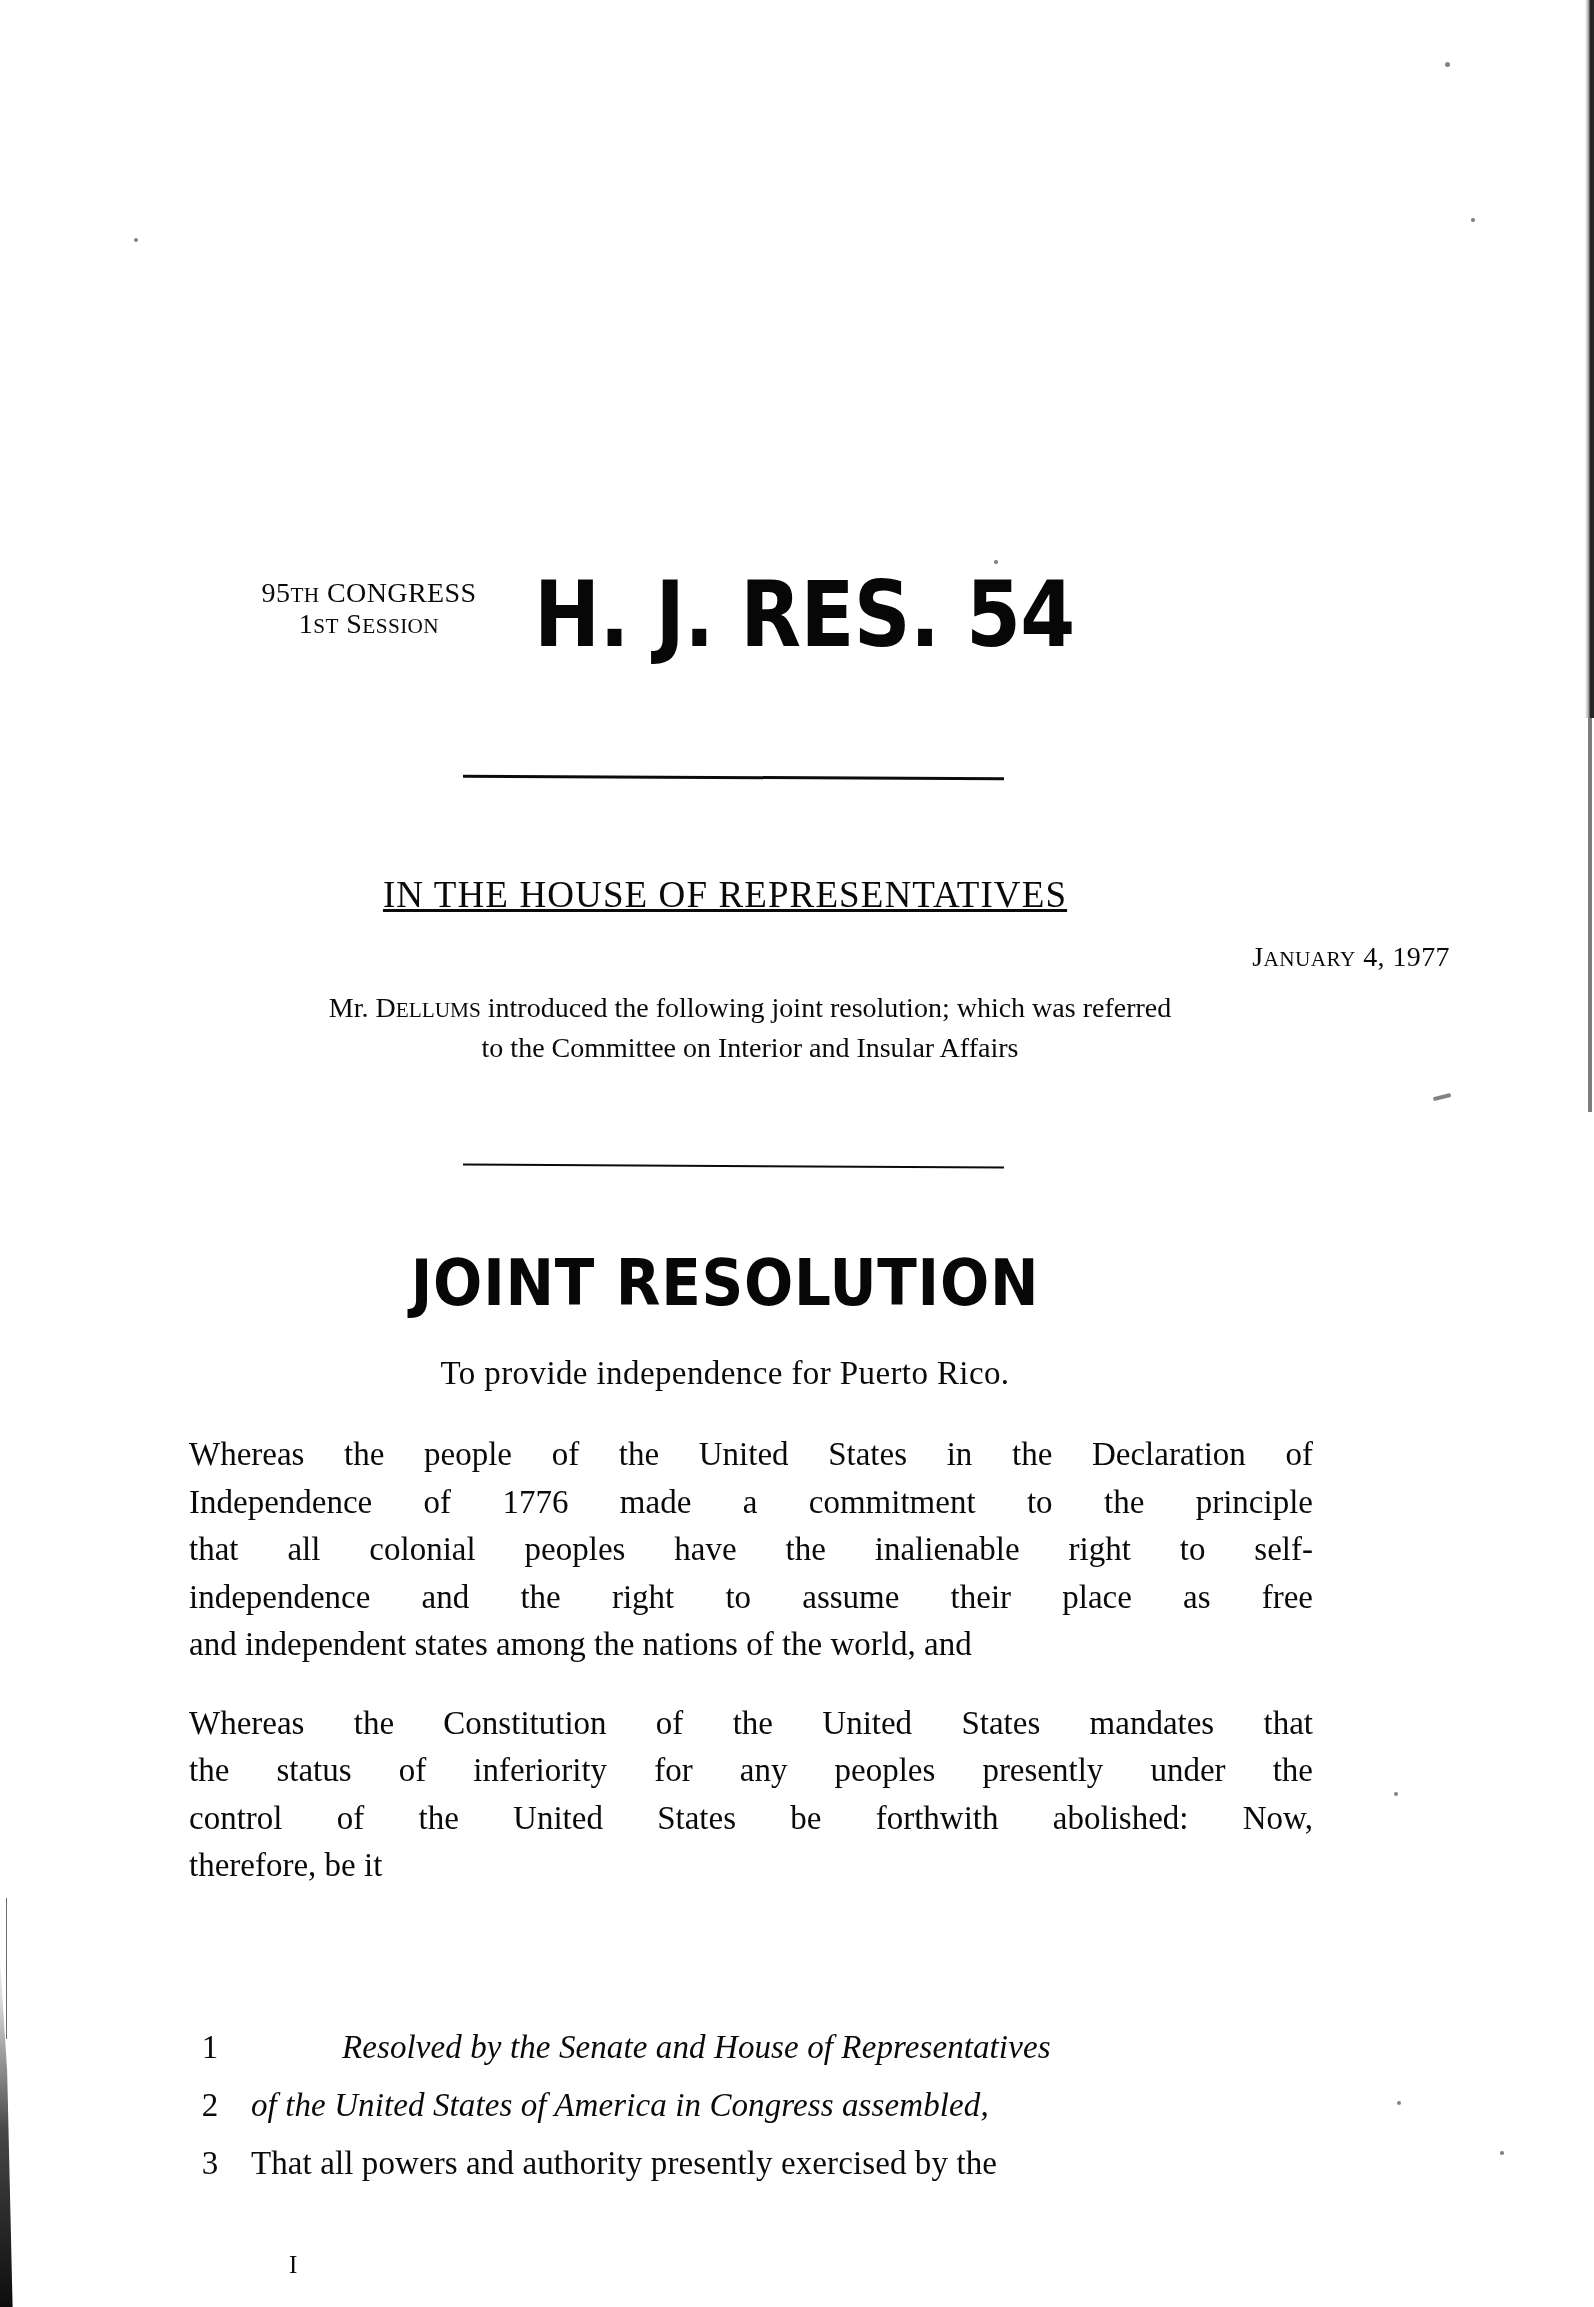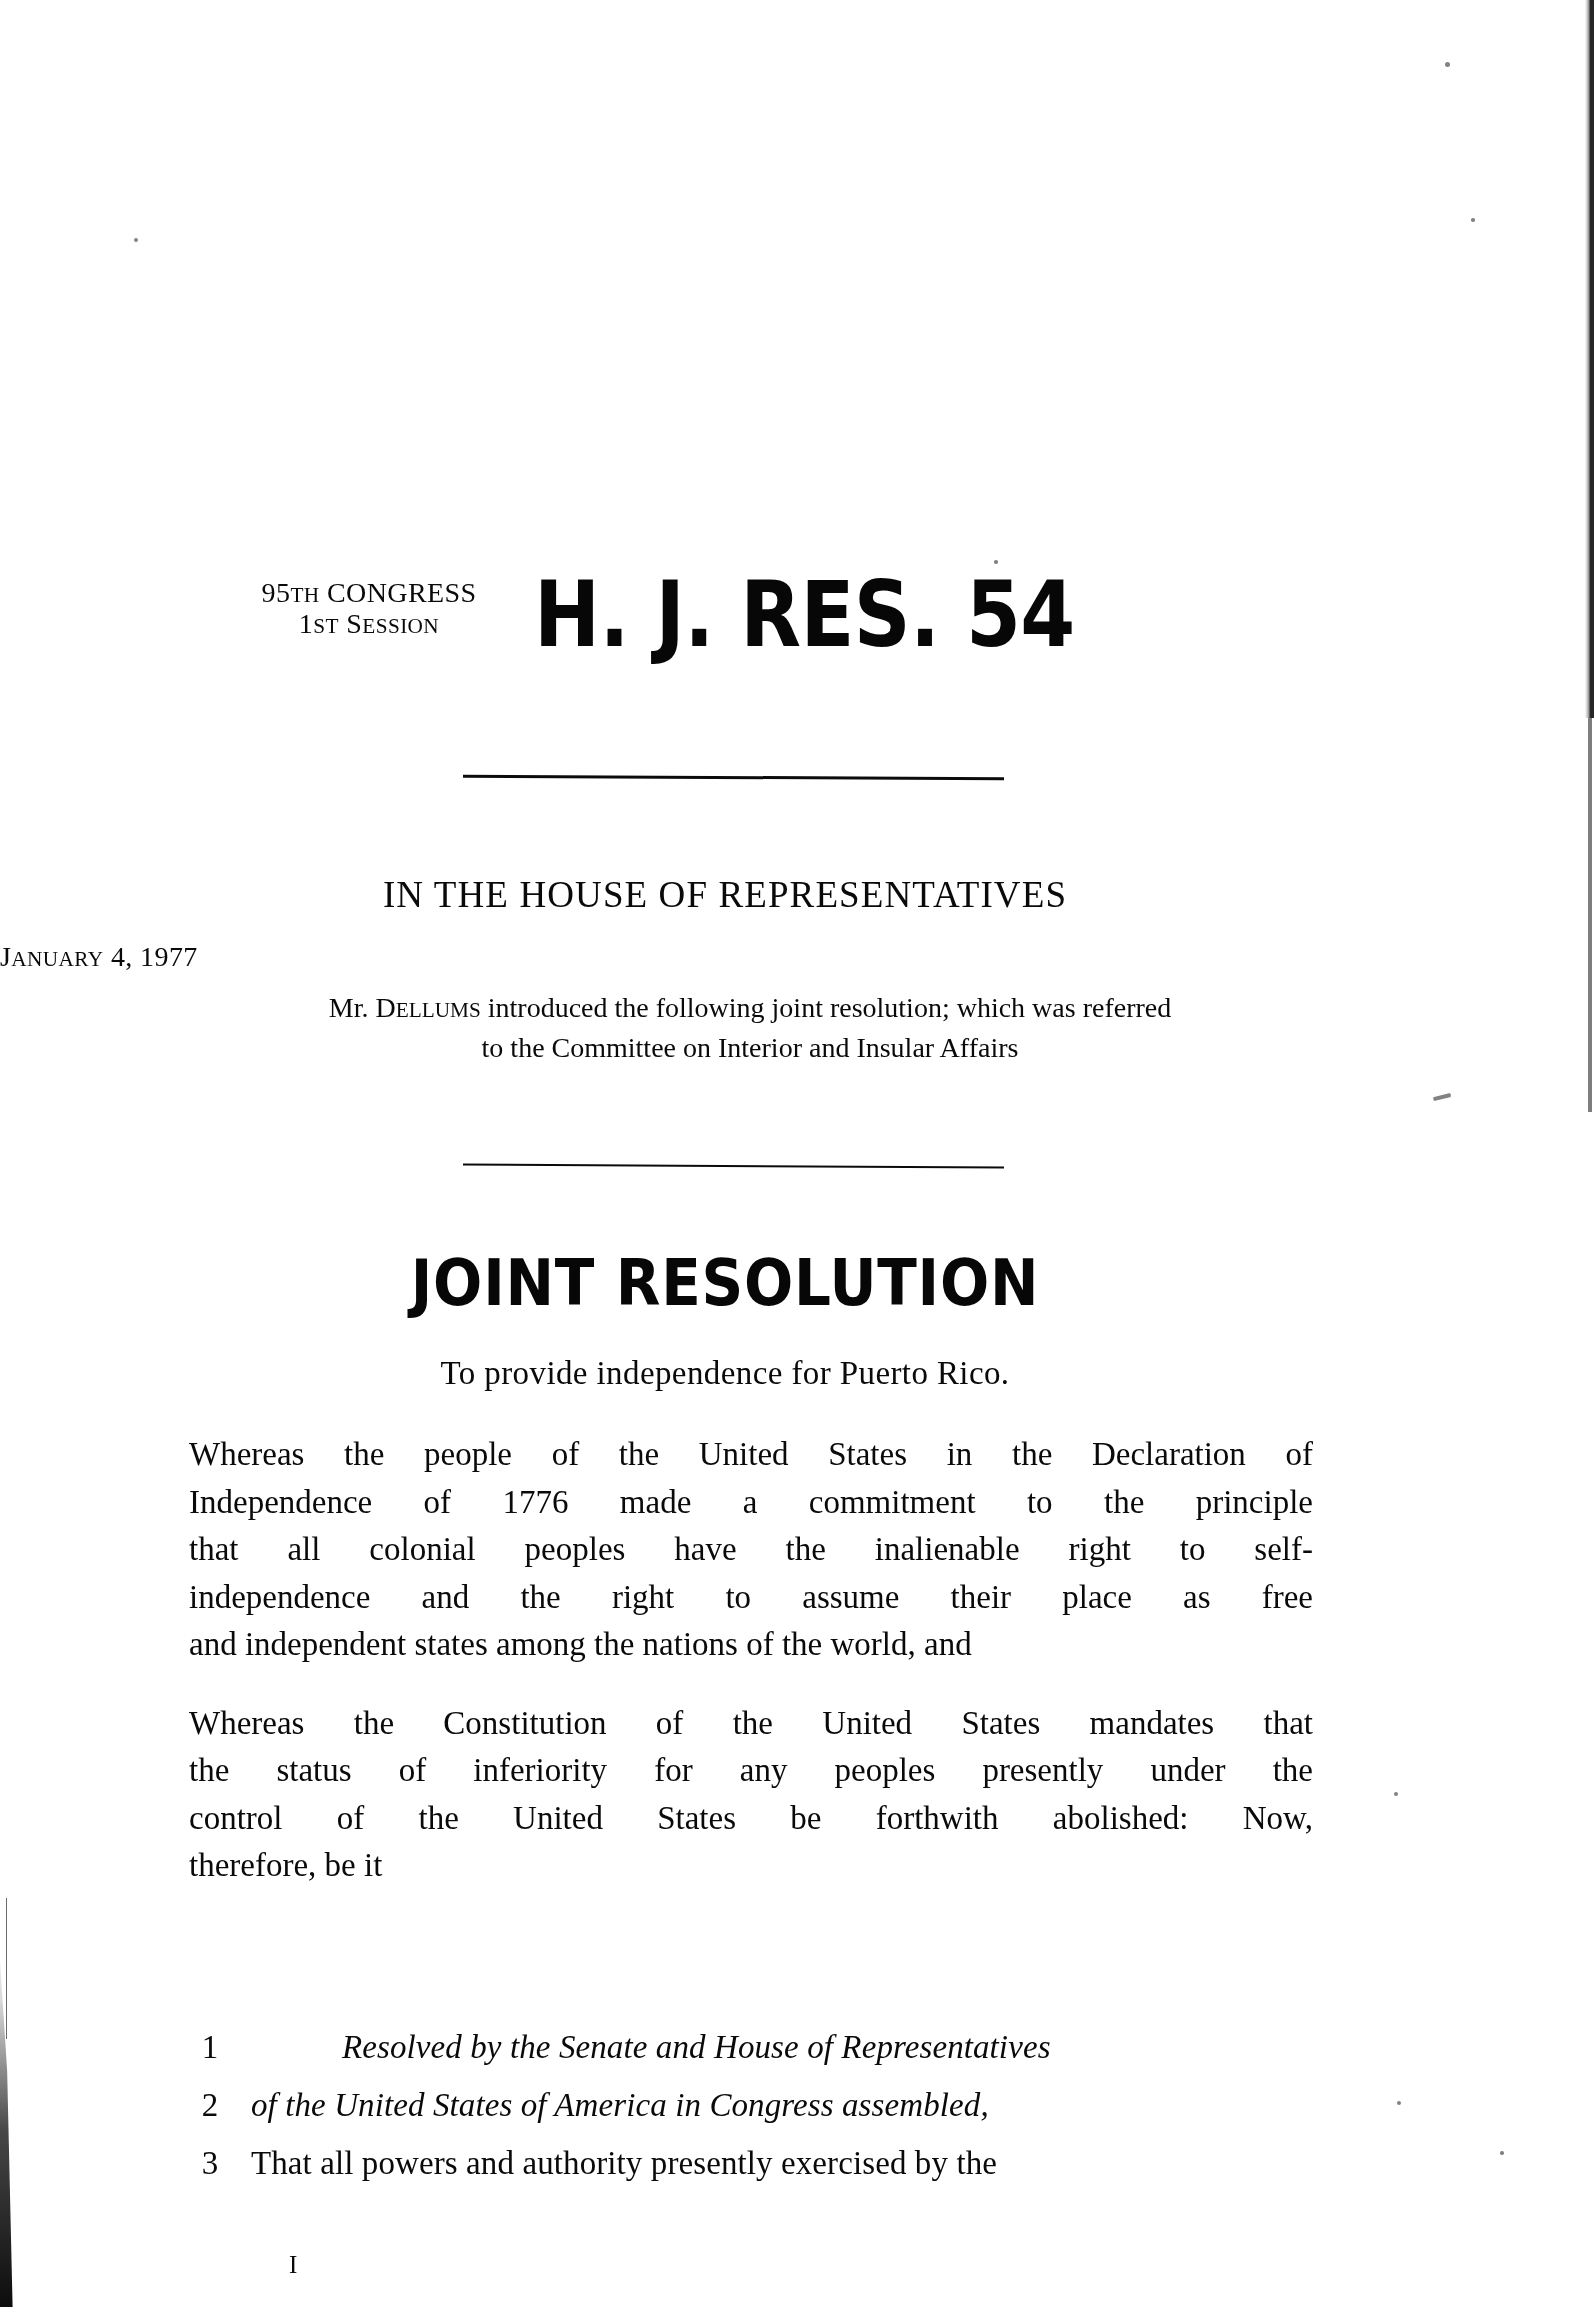--- a/index.html
+++ b/index.html
@@ -129,27 +129,28 @@
   
   .chamber {
     position: absolute;
     left: 0;
     top: 873px;
     width: 1450px;
     text-align: center;
     font-size: 37px;
     letter-spacing: 1.1px;
     white-space: nowrap;
+    text-decoration: underline;
   }
   .date-line {
     position: absolute;
     left: 0;
     top: 941px;
     width: 1450px;
-    text-align: left;
+    text-align: right;
     font-size: 28px;
     letter-spacing: 0.4px;
     white-space: nowrap;
   }
   .referral {
     position: absolute;
     left: 180px;
     top: 988px;
     width: 1140px;
     text-align: center;

